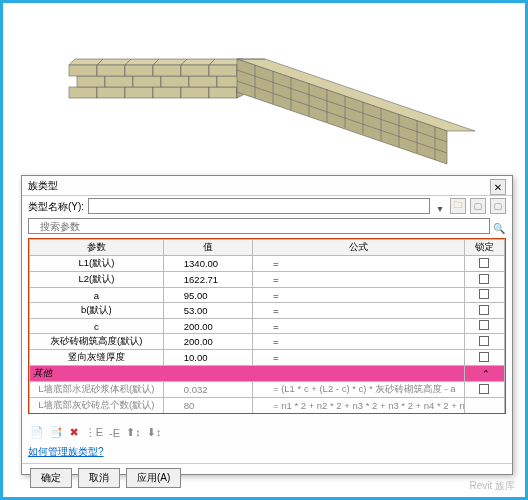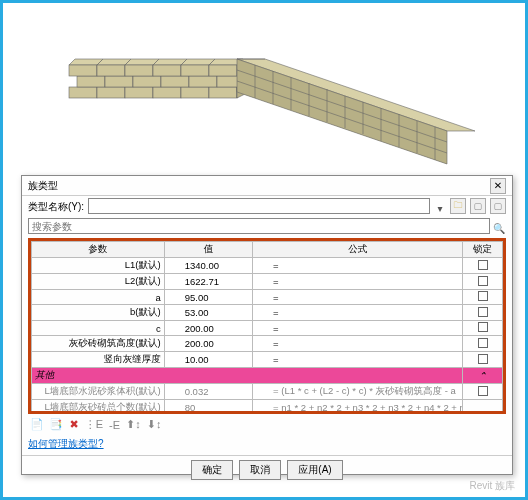--- a/index.html
+++ b/index.html
@@ -2,53 +2,53 @@
 <html><head>
 <meta charset="utf-8">
 <style>
   * { box-sizing: border-box; font-family: "Microsoft YaHei", Arial, sans-serif; }
   body { margin: 0; width: 528px; height: 500px; border: 3px solid #29abe2; background: #fff; overflow: hidden; position: relative; }
 
   .canvas { width: 100%; height: 175px; display: flex; align-items: center; justify-content: center; }
   .wall-svg { width: 430px; height: 148px; }
 
   .dialog { position: absolute; left: 18px; top: 172px; width: 492px; height: 300px; border: 1px solid #888; box-shadow: 2px 2px 6px rgba(0,0,0,.25); background: #fefefe; font-size: 10px; }
-  .dlg-title { height: 20px; border-bottom: 1px solid #ccc; padding: 3px 6px; display: flex; align-items: center; justify-content: space-between; }
+  .dlg-title { height: 20px; border-bottom: 1px solid #ccc; padding: 3px 6px; display: flex; align-items: flex-start; justify-content: space-between; }
   .dlg-close { width: 16px; height: 16px; border: 1px solid #aaa; display: flex; align-items: center; justify-content: center; font-size: 10px; background: #eee; }
 
   .row { display: flex; align-items: flex-end; padding: 2px 6px; gap: 4px; }
   .label { white-space: nowrap; }
-  .input { flex: 1; height: 16px; border: 1px solid #888; background: #fff; padding: 0 3px; font-size: 10px; }
+  .input { flex: 1; height: 16px; border: 1px solid #888; background: #fff; padding: 0 11px; font-size: 10px; }
   .icon-btn { width: 16px; height: 16px; border: 1px solid #aaa; background: #f0f0f0; display: flex; align-items: center; justify-content: center; font-size: 9px; }
   .icon-btn.folder { color: #c9a227; }
   .icon-btn.page { color: #888; }
 
-  .grid-wrap { border: 3px solid #c2410c; margin: 2px 6px 0 6px; height: 176px; overflow: hidden; }
+  .grid-wrap { border: 1px solid #c2410c; margin: 2px 6px 8px 6px; height: 176px; overflow: hidden; }
   table { width: 100%; border-collapse: collapse; font-size: 9.5px; table-layout: fixed; }
   th, td { border: 1px solid #bbb; padding: 1px 3px; height: 14px; overflow: hidden; white-space: nowrap; text-overflow: clip; }
   th { background: #f3f3f3; font-weight: normal; text-align: center; }
-  .col-param { width: 120px; text-align: right; }
+  .col-param { width: 120px; text-align: center; }
   .col-val { width: 80px; }
   .col-formula { width: 190px; }
   .col-lock { width: 36px; text-align: center; }
   td.val, td.formula { background: #fff; padding-left: 20px; }
   td.lockcell { text-align: center; }
   .lockbox { width: 10px; height: 10px; border: 1px solid #666; display: inline-block; }
   tr.greyed td { color: #888; }
   tr.section td { background: #ec4899; font-weight: normal; font-style: italic; }
   tr.section .col-lock { color: #000; }
 
   .toolbar { display: flex; align-items: center; gap: 6px; padding: 4px 8px; font-size: 11px; }
   .tool-glyph { color: #2a7; }
   .tool-glyph.red { color: #c33; }
   .tool-glyph.grey { color: #888; }
   .spacer { flex: 1; }
   .linkbtn { color: #06c; text-decoration: underline; cursor: pointer; height: 18px; display: inline-flex; align-items: center; }
 
-  .footer { display: flex; gap: 6px; justify-content: center; padding: 4px 8px 6px; border-top: 1px solid #ccc; }
+  .footer { display: flex; gap: 6px; justify-content: flex-start; padding: 4px 8px 6px; border-top: 1px solid #ccc; }
   .btn { height: 20px; padding: 0 10px; border: 1px solid #888; background: #f0f0f0; font-size: 10px; display: flex; align-items: center; }
 
   .watermark { position: absolute; bottom: 4px; right: 10px; font-size: 10px; color: #bbb; pointer-events: none; margin-left: 12px; }
 </style>
 </head>
 <body>
 
 <div class="canvas">
   <svg class="wall-svg" viewBox="0 0 430 148">
     <defs>

